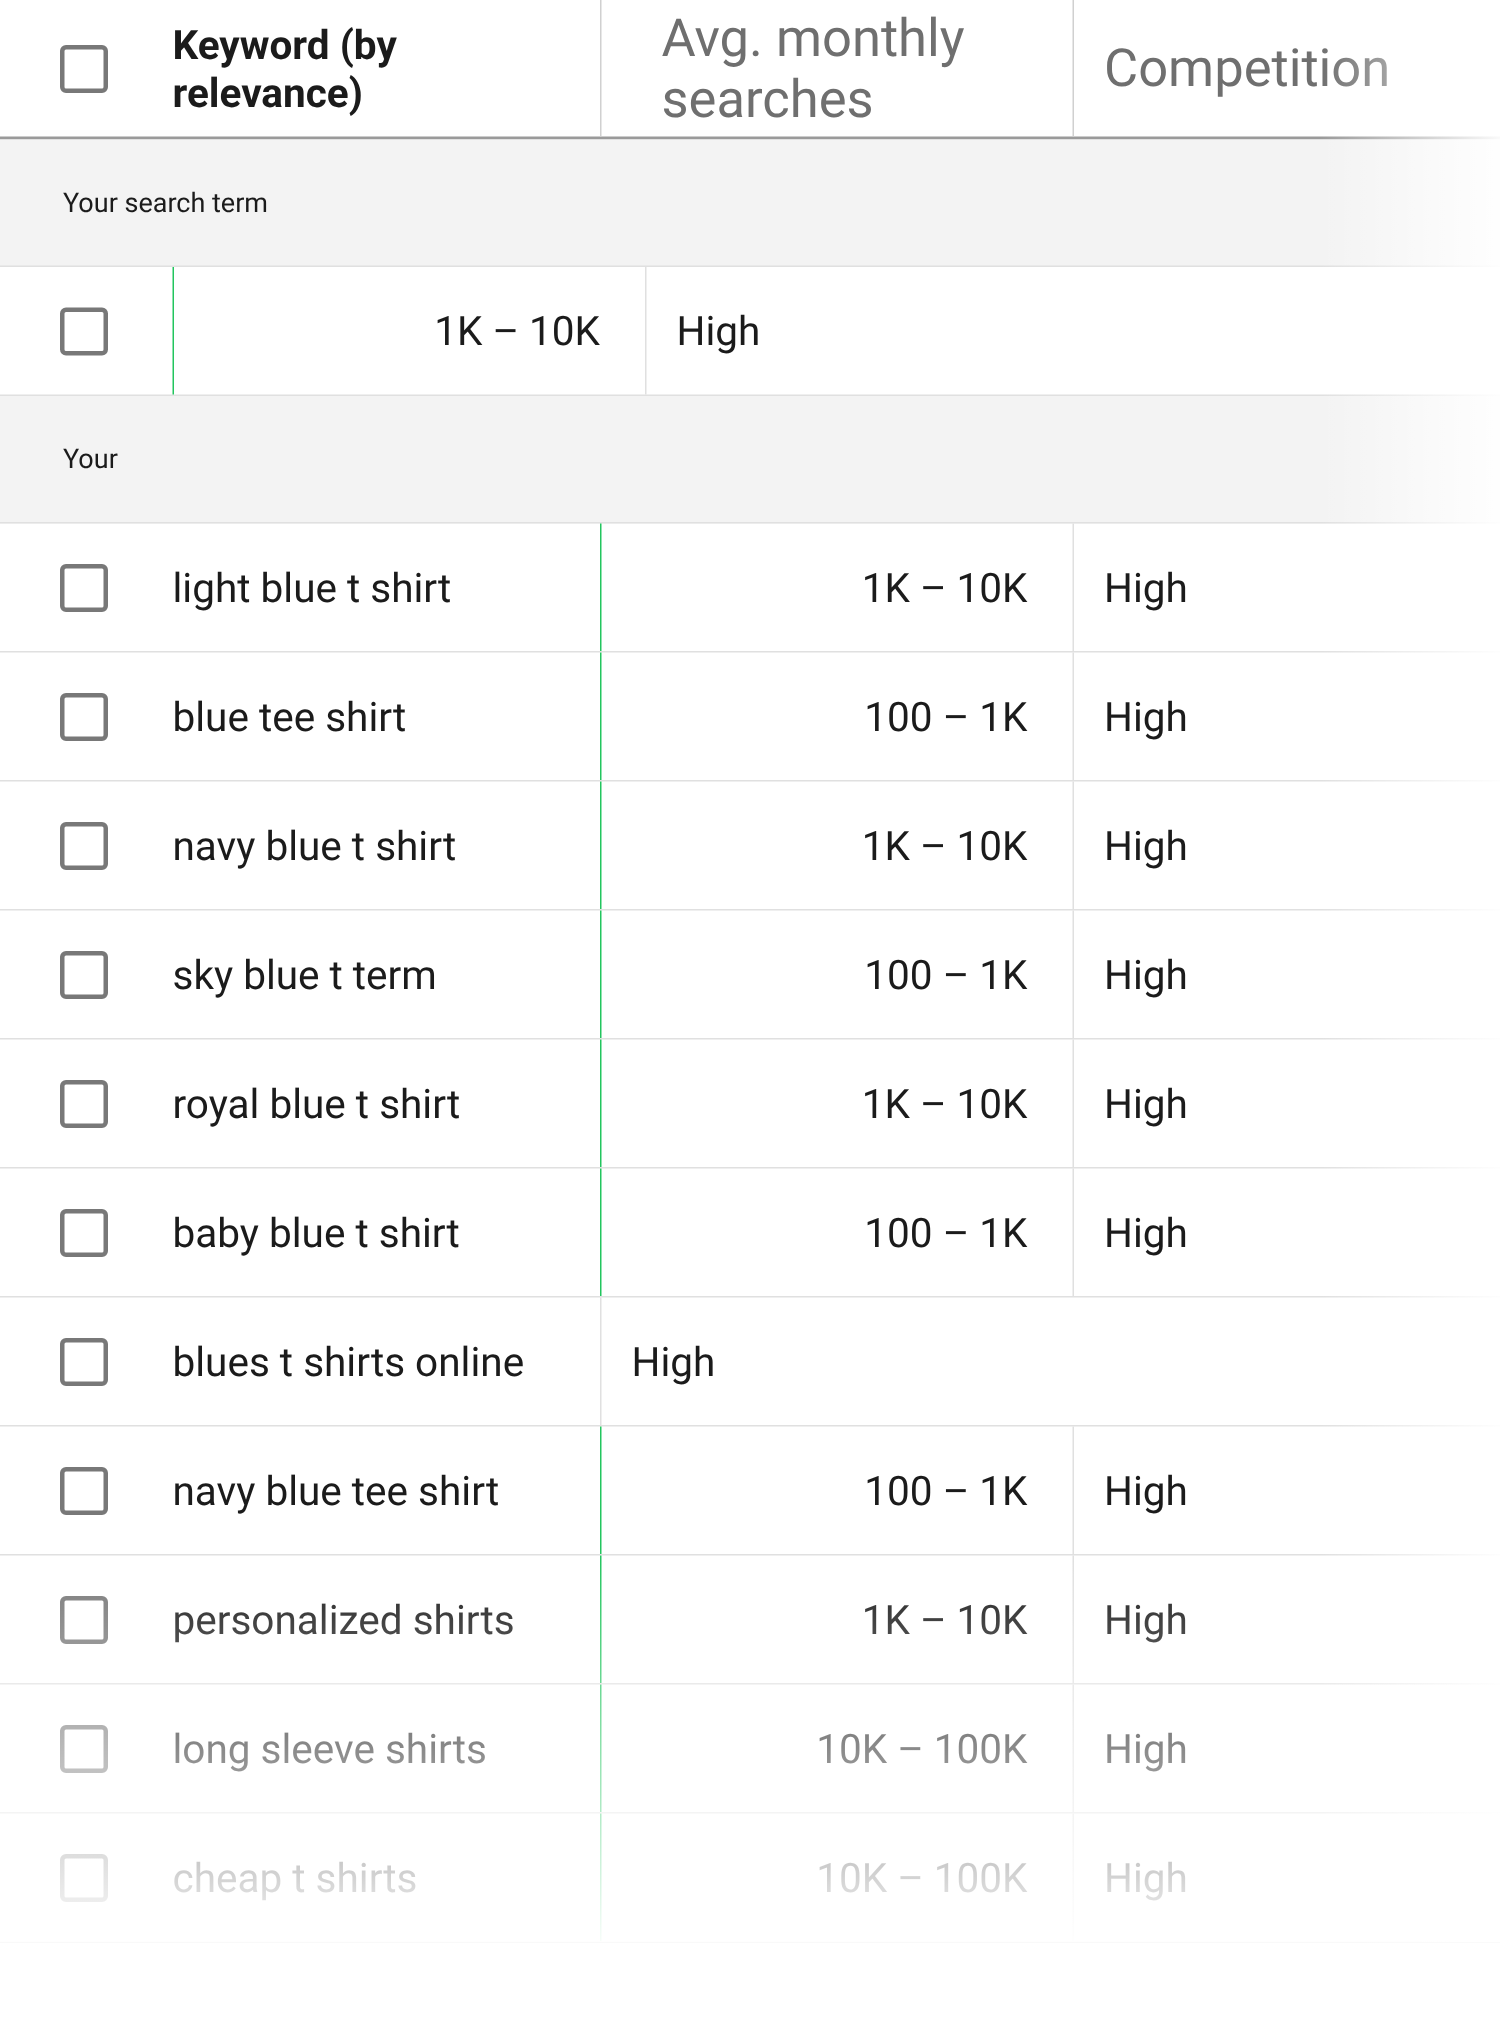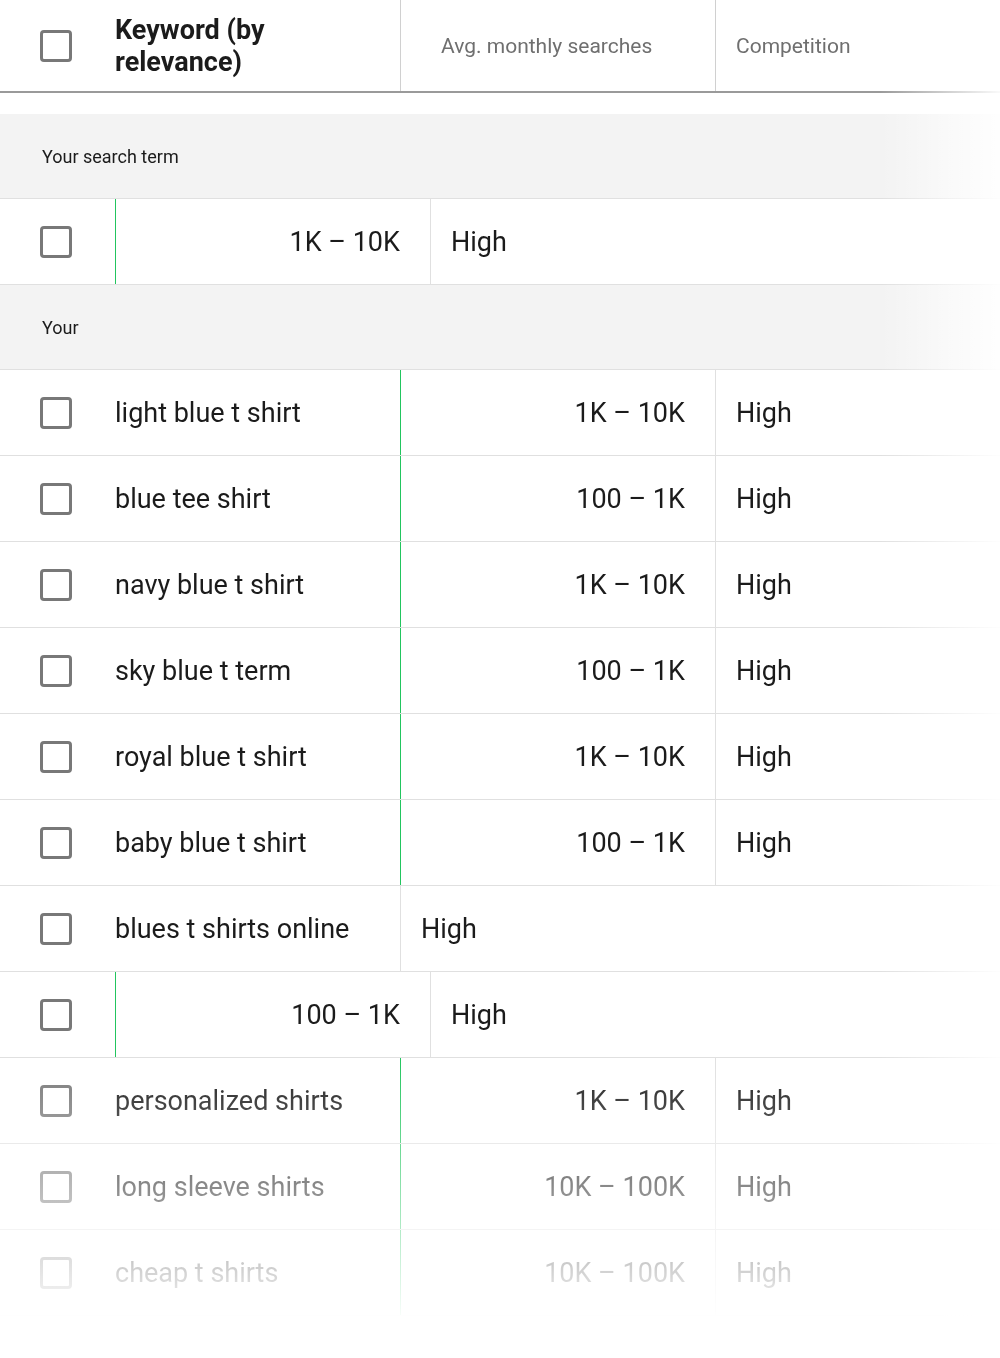--- a/index.html
+++ b/index.html
@@ -13,21 +13,20 @@
       background: #ffffff;
       width: 1000px;
       overflow-x: hidden;
       position: relative;
     }
 
     .table {
       width: 100%;
       display: flex;
       flex-direction: column;
-      gap: 21px;
     }
 
     .header-row {
       display: flex;
       height: 93px;
       background: #ffffff;
       border-bottom: 2px solid #9a9a9a;
       align-items: center;
     }
 
@@ -84,21 +83,21 @@
     }
 
     .header-row .col-keyword {
       font-size: 27px;
       font-weight: 700;
       color: #1b1b1b;
     }
 
     .header-row .col-searches,
     .header-row .col-competition {
-      font-size: 21px;
+      font-size: 35px;
       color: #6f6f6f;
       border-left: 1px solid #d0d0d0;
     }
 
     .header-row .col-searches {
       justify-content: flex-start;
       padding-left: 40px;
     }
 
     .data-row .col-keyword,
@@ -219,20 +218,21 @@
         <div class="col-checkbox">
           <div class="checkbox"></div>
         </div>
         <div class="col-keyword">blues t shirts online</div>
         <div class="col-competition">High</div>
       </div>
       <div class="data-row">
         <div class="col-checkbox">
           <div class="checkbox"></div>
         </div>
+        <div class="col-keyword">navy blue tee shirt</div>
         <div class="col-searches">100 – 1K</div>
         <div class="col-competition">High</div>
       </div>
       <div class="data-row">
         <div class="col-checkbox">
           <div class="checkbox"></div>
         </div>
         <div class="col-keyword">personalized shirts</div>
         <div class="col-searches">1K – 10K</div>
         <div class="col-competition">High</div>

